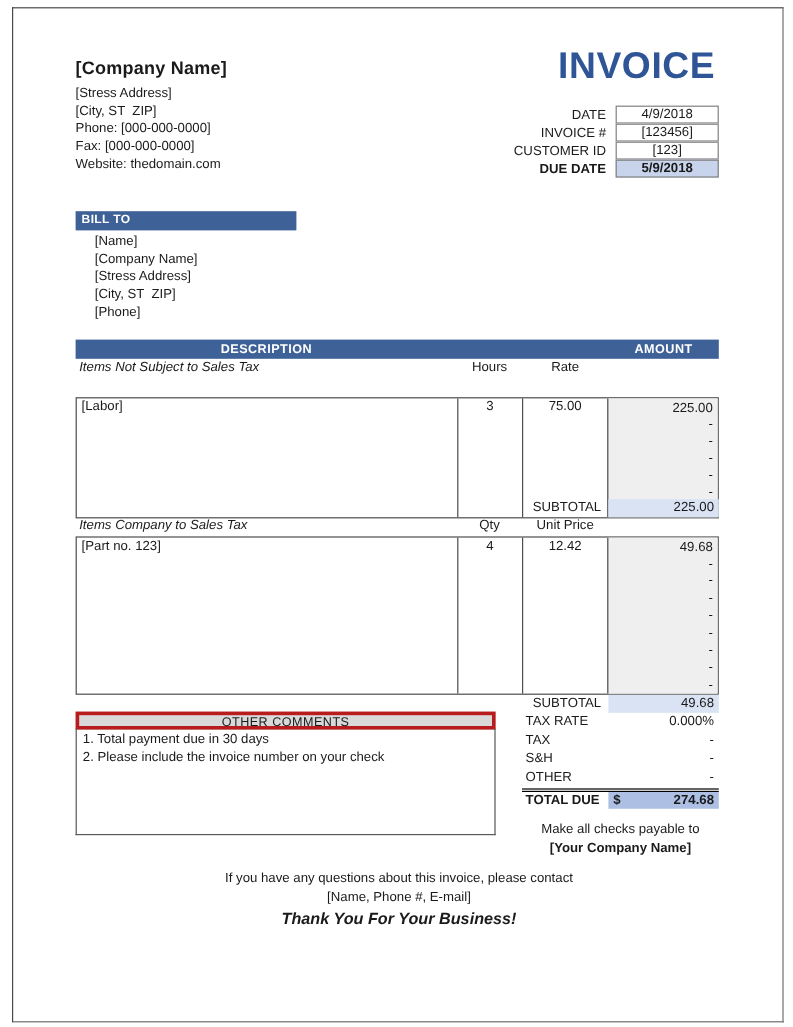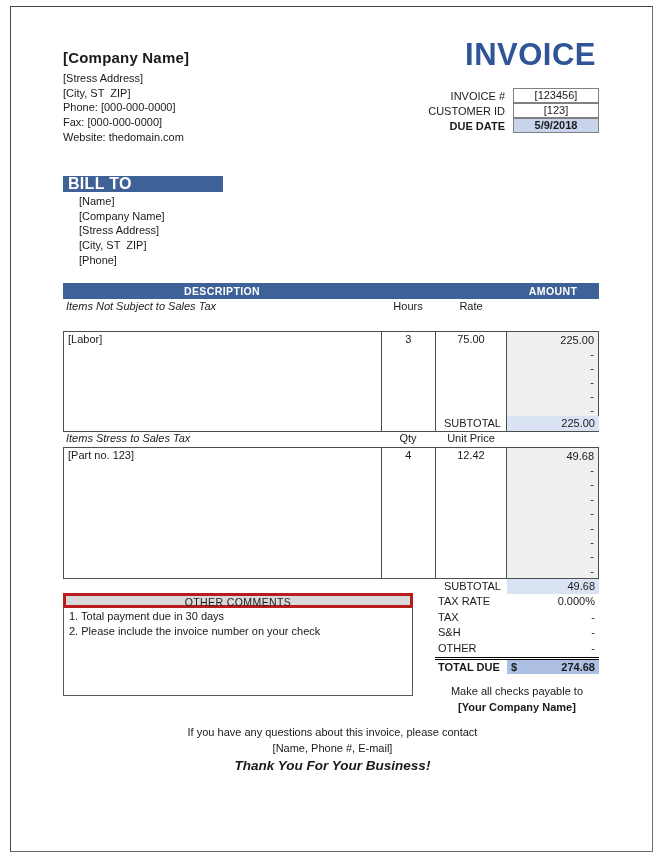--- a/index.html
+++ b/index.html
@@ -28,22 +28,22 @@
   .invoice-title{top:30px;right:56px;font-size:31px;font-weight:bold;color:var(--title);letter-spacing:.5px;}
   
   .meta{left:330px;top:81px;width:258px;}
   .meta-row{display:flex;align-items:center;height:15px;}
   .meta-row + .meta-row .meta-value{margin-top:-1px;}
   .meta-label{flex:1;text-align:right;font-size:11px;padding-right:8px;}
   .meta-value{width:86px;height:15px;border:1px solid var(--boxline);text-align:center;font-size:11px;line-height:13px;background:#fff;}
   .meta-row.hl .meta-label{font-weight:bold;}
   .meta-row.hl .meta-value{font-weight:bold;background:var(--highlight);}
   
-  .billto-bar{left:52px;top:169px;width:160px;height:16px;background:var(--accent);color:#fff;
-    font-size:16px;font-weight:bold;line-height:16px;padding-left:5px;letter-spacing:.3px;}
+  .billto-bar{left:52px;top:169px;width:184px;height:16px;background:var(--accent);color:#fff;
+    font-size:10px;font-weight:bold;line-height:16px;padding-left:5px;letter-spacing:.3px;}
   .billto-lines{left:52px;top:187px;}
   .bill-line{font-size:11px;line-height:14.7px;white-space:pre;padding-left:16px;}
   
   .tbl-head{left:52px;top:276px;width:536px;height:16px;background:var(--accent);display:flex;color:#fff;}
   .tbl-head .c1{width:318px;text-align:center;font-size:10.5px;font-weight:bold;line-height:16px;letter-spacing:.4px;}
   .tbl-head .c2{width:126px;}
   .tbl-head .c4{width:92px;text-align:center;font-size:10.5px;font-weight:bold;line-height:16px;letter-spacing:.4px;}
   .sec-head{width:536px;height:16px;display:flex;font-size:11px;}
   .sec-head .t{width:318px;font-style:italic;padding-left:3px;line-height:15px;}
   .sec-head .q{width:54px;text-align:center;line-height:15px;}
@@ -101,20 +101,24 @@
       <div class="co-line">Phone: [000-000-0000]</div>
       <div class="co-line">Fax: [000-000-0000]</div>
       <div class="co-line">Website: thedomain.com</div>
     </div>
   </div>
 
   <div class="abs invoice-title">INVOICE</div>
 
   <div class="abs meta">
     <div class="meta-row">
+      <span class="meta-label">DATE</span>
+      <span class="meta-value">4/9/2018</span>
+    </div>
+    <div class="meta-row">
       <span class="meta-label">INVOICE #</span>
       <span class="meta-value">[123456]</span>
     </div>
     <div class="meta-row">
       <span class="meta-label">CUSTOMER ID</span>
       <span class="meta-value">[123]</span>
     </div>
     <div class="meta-row hl">
       <span class="meta-label">DUE DATE</span>
       <span class="meta-value">5/9/2018</span>
@@ -159,21 +163,21 @@
     </div>
   </div>
 
   <div class="abs subtotal-row sub1">
     <div class="gap"></div>
     <div class="lab">SUBTOTAL</div>
     <div class="val">225.00</div>
   </div>
 
   <div class="abs sec-head sec2-head">
-    <div class="t">Items Stress to Sales Tax</div>
+    <div class="t">Items Company to Sales Tax</div>
     <div class="q">Qty</div>
     <div class="p">Unit Price</div>
   </div>
 
   <div class="abs body-box body2">
     <div class="col-desc">[Part no. 123]</div>
     <div class="col-qty">4</div>
     <div class="col-price">12.42</div>
     <div class="col-amt">
       <div class="amt-first">49.68</div>

